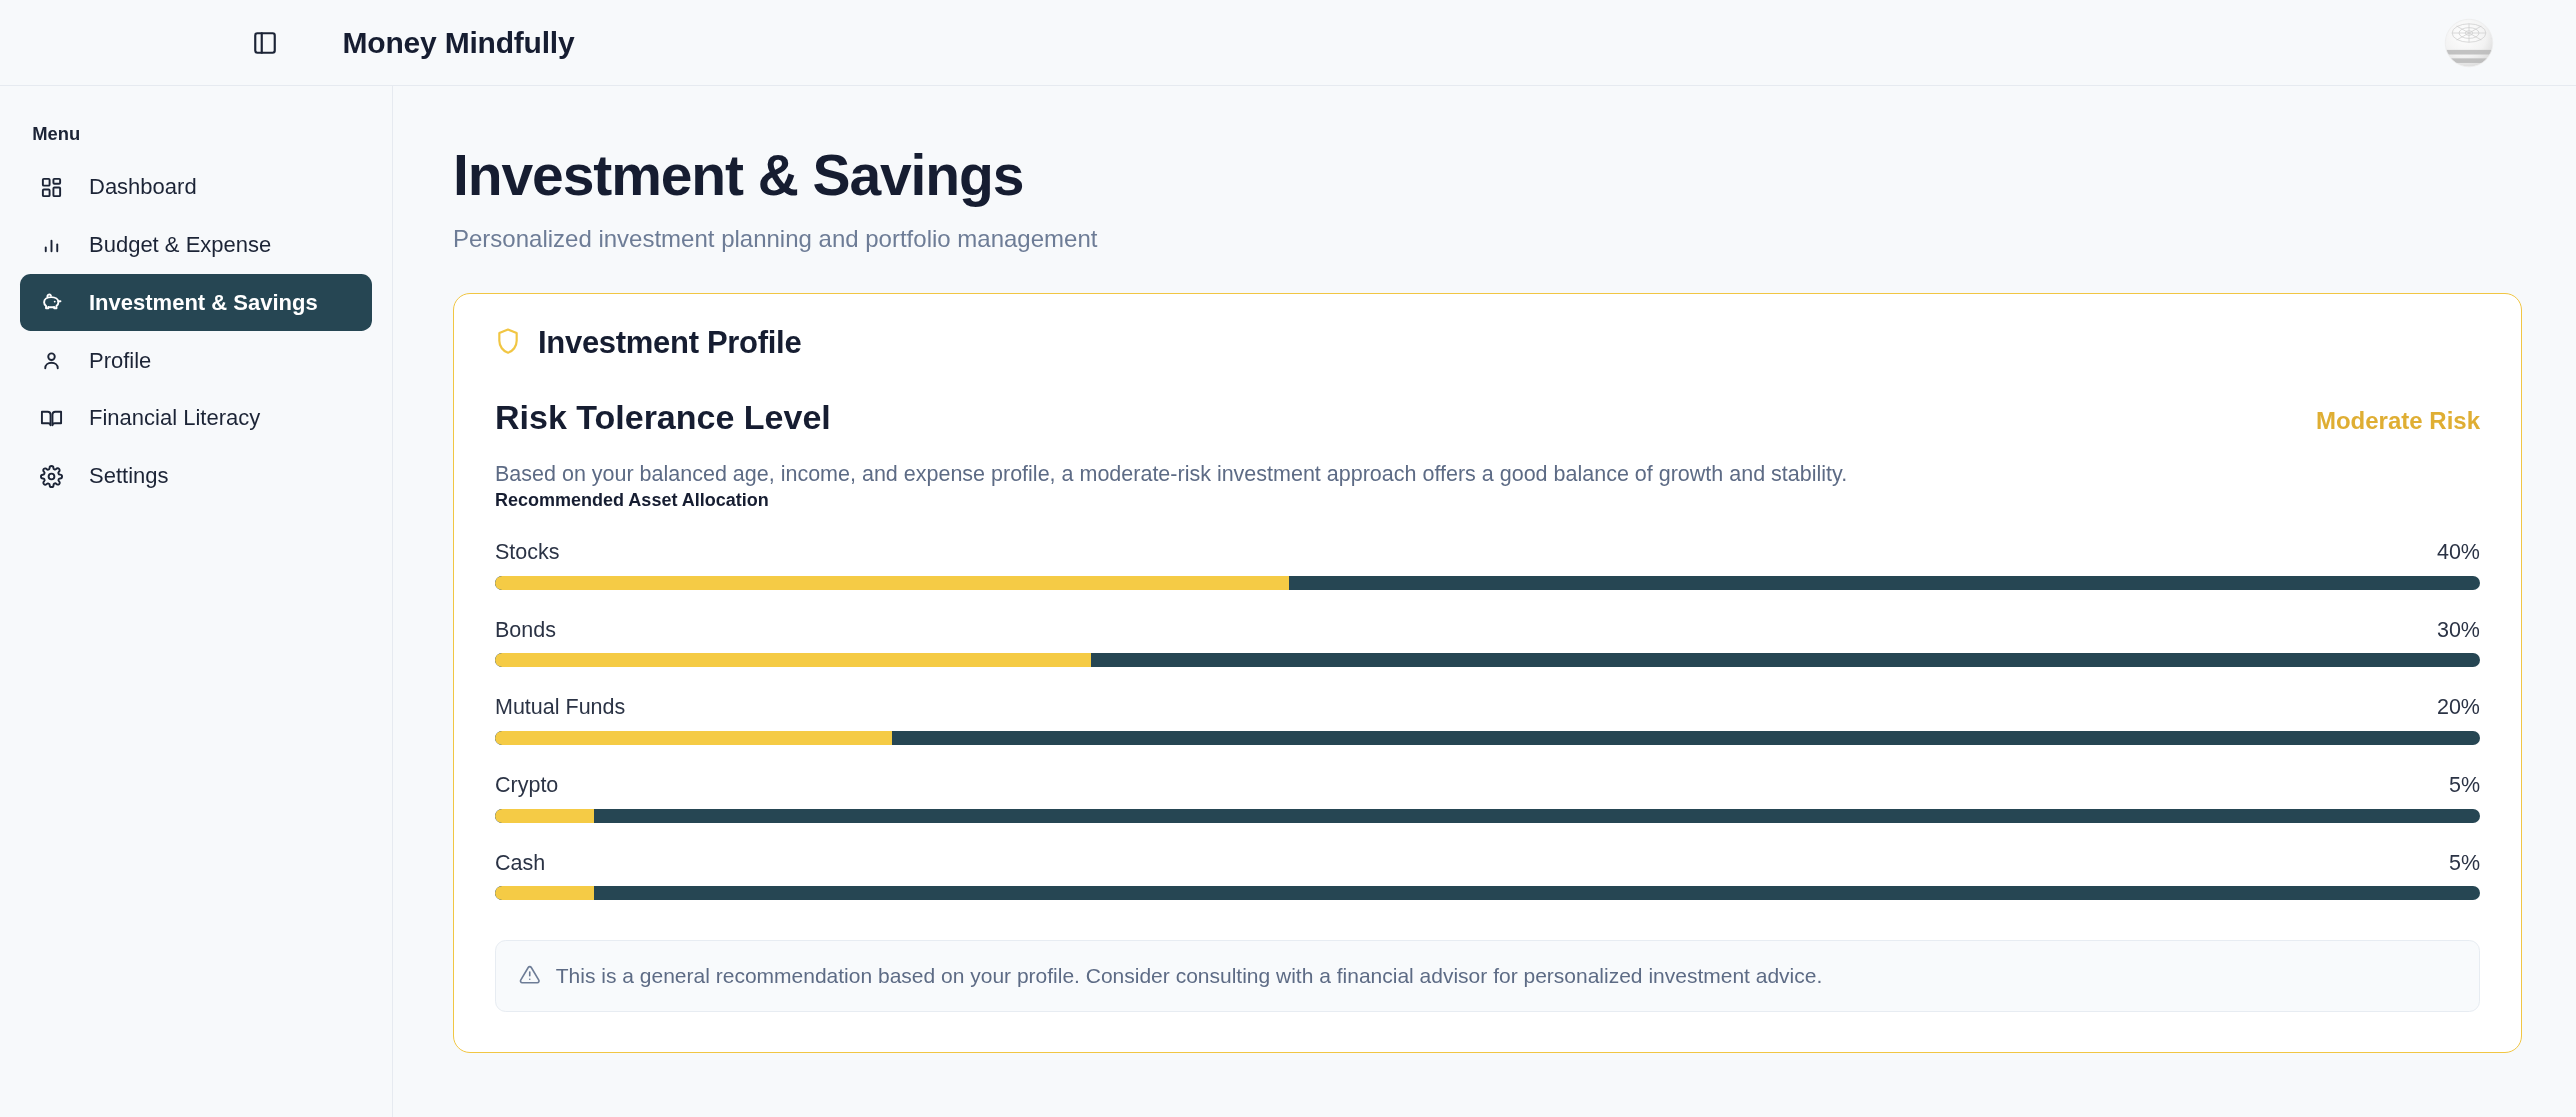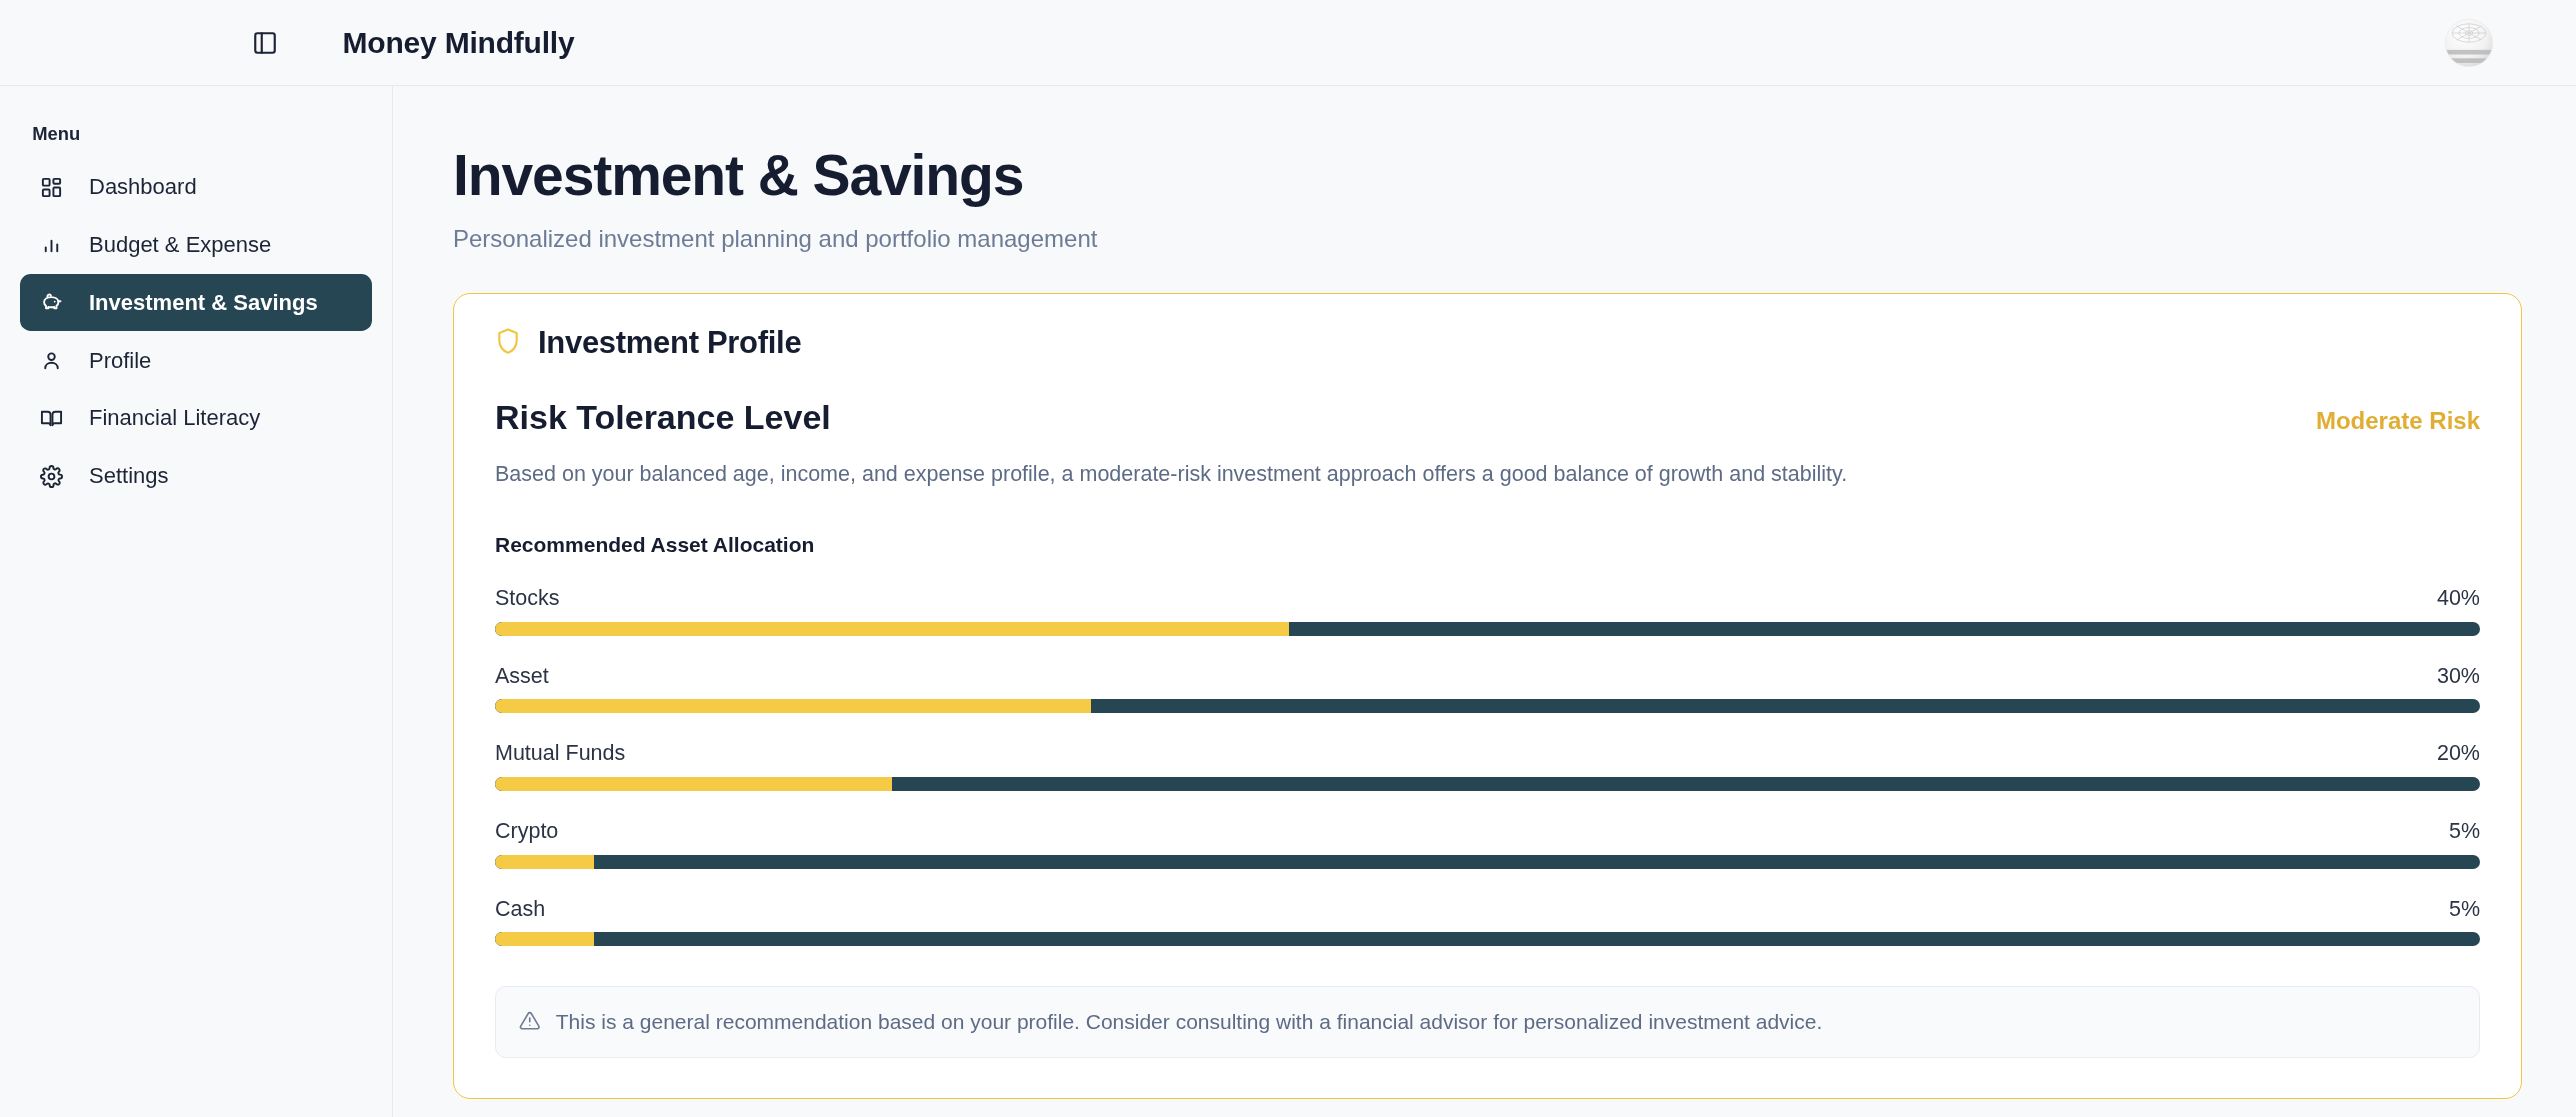--- a/index.html
+++ b/index.html
@@ -187,22 +187,21 @@
   }
 
   .risk-desc {
     margin-top: 21.5px;
     font-size: 21.5px;
     color: #5d6b85;
     line-height: 1.45;
   }
 
   .alloc-heading {
-    margin-top: 43px;
-    font-size: 21px;
+    font-size: 18px;
     font-weight: bold;
     color: #161d31;
   }
 
   .alloc-list {
     margin-top: 29px;
   }
 
   .alloc-item { margin-bottom: 28px; }
   .alloc-item:last-child { margin-bottom: 0; }
@@ -398,21 +397,21 @@
               <span class="alloc-name">Stocks</span>
               <span class="alloc-pct">40%</span>
             </div>
             <div class="bar-track">
               <div class="bar-fill" style="width: 40%;"></div>
             </div>
           </div>
 
           <div class="alloc-item">
             <div class="alloc-top">
-              <span class="alloc-name">Asset</span>
+              <span class="alloc-name">Bonds</span>
               <span class="alloc-pct">30%</span>
             </div>
             <div class="bar-track">
               <div class="bar-fill" style="width: 30%;"></div>
             </div>
           </div>
 
           <div class="alloc-item">
             <div class="alloc-top">
               <span class="alloc-name">Mutual Funds</span>

